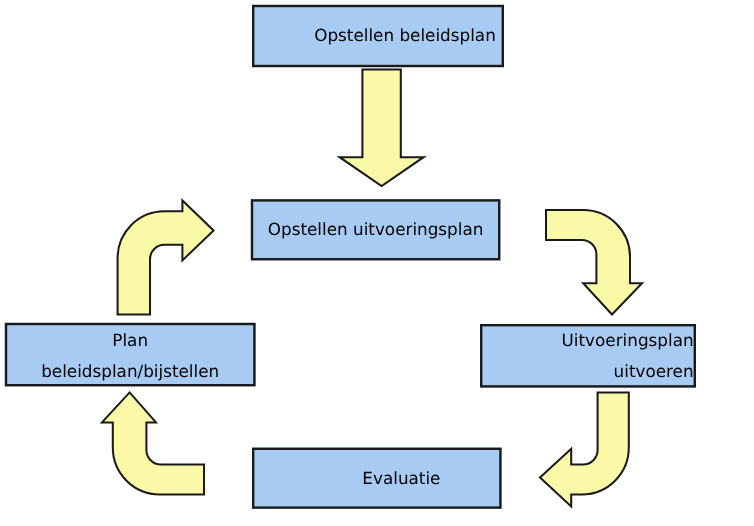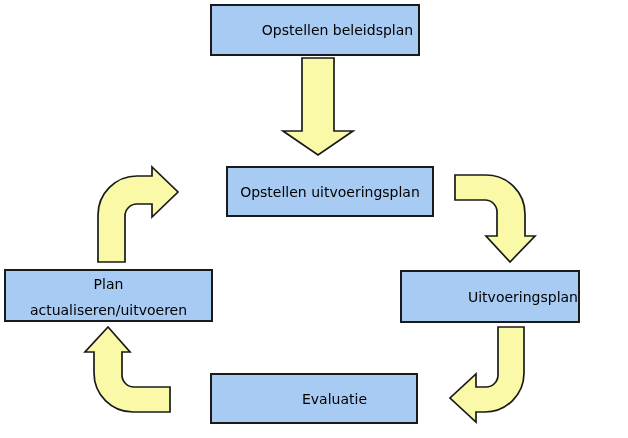--- a/index.html
+++ b/index.html
@@ -39,21 +39,21 @@
     flex-direction: column;
     align-items: center;
     justify-content: center;
     text-align: center;
     color: var(--text-color);
     font-size: 14px;
     line-height: 26px;
     white-space: nowrap;
   }
   .node-top       { left: 210px; top: 4px;   width: 210px; height: 52px; padding-left: 45px; }
-  .node-middle    { left: 209px; top: 166px; width: 208px; height: 51px; margin-left: 17px; }
+  .node-middle    { left: 209px; top: 166px; width: 208px; height: 51px; }
   .node-right     { left: 400px; top: 270px; width: 180px; height: 53px; align-items: flex-end; }
   .node-evaluatie { left: 210px; top: 373px; width: 208px; height: 51px; padding-left: 41px; }
   .node-left      { left: 4px;   top: 269px; width: 209px; height: 53px; justify-content: space-between; }
 </style>
 </head>
 <body>
 
 <div class="canvas">
 
   <svg class="arrow-layer" viewBox="0 0 628 438" aria-hidden="true">
@@ -67,24 +67,25 @@
   <div class="node node-top">
     <span>Opstellen beleidsplan</span>
   </div>
 
   <div class="node node-middle">
     <span>Opstellen uitvoeringsplan</span>
   </div>
 
   <div class="node node-right">
     <span>Uitvoeringsplan</span>
+    <span>uitvoeren</span>
   </div>
 
   <div class="node node-evaluatie">
     <span>Evaluatie</span>
   </div>
 
   <div class="node node-left">
     <span>Plan</span>
-    <span>actualiseren/uitvoeren</span>
+    <span>beleidsplan/bijstellen</span>
   </div>
 
 </div>
 
 </body></html>

